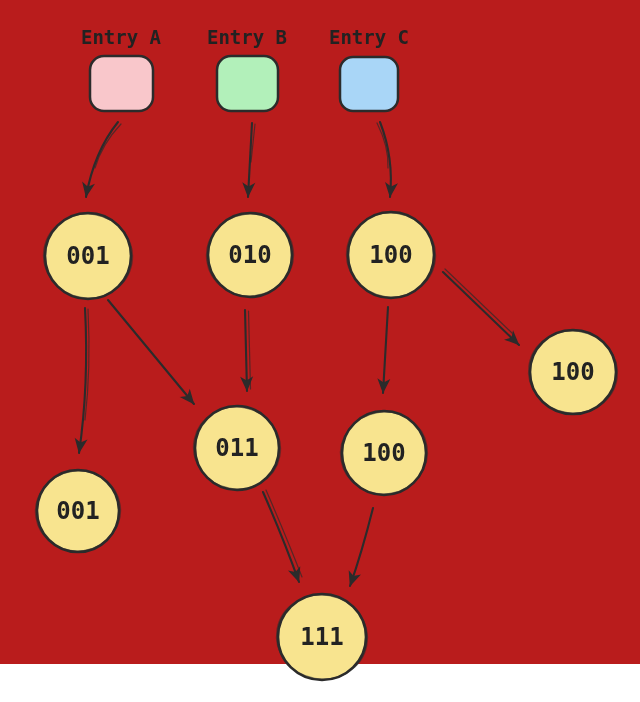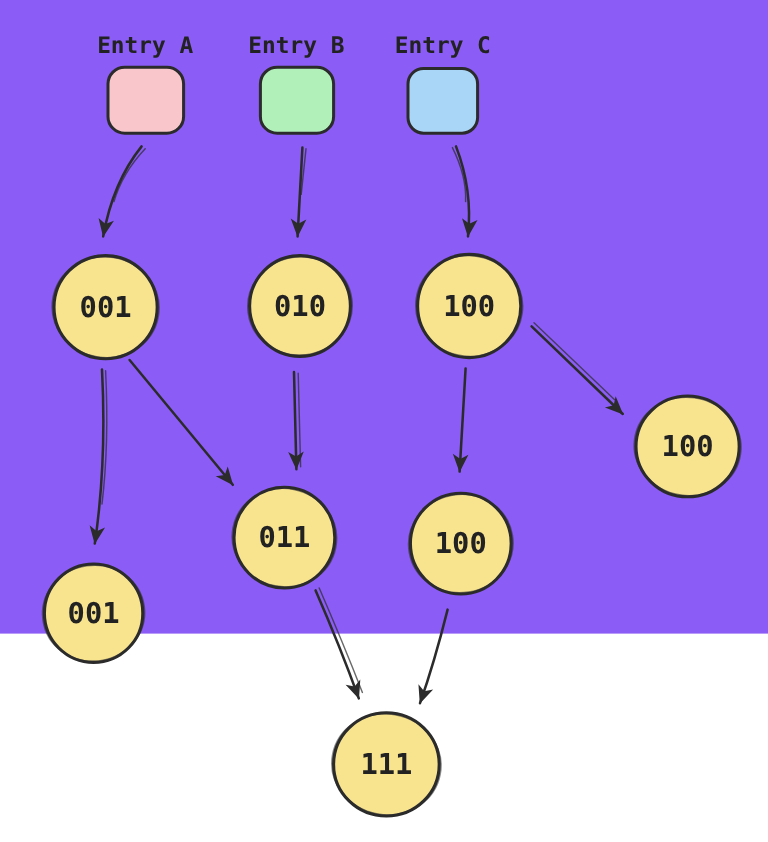--- a/index.html
+++ b/index.html
@@ -7,22 +7,22 @@
     padding: 0;
     background: #ffffff;
     width: 640px;
     height: 702px;
     overflow: hidden;
     font-family: "DejaVu Sans Mono", monospace;
   }
   .stage {
     position: relative;
     width: 640px;
-    height: 528px;
-    background: #8b5cf6;
+    height: 664px;
+    background: #b91c1c;
   }
   svg { display: block; }
   .edge {
     fill: none;
     stroke-width: 2.1;
     stroke-linecap: round;
     stroke-linejoin: round;
   }
   .sketch {
     fill: none;

